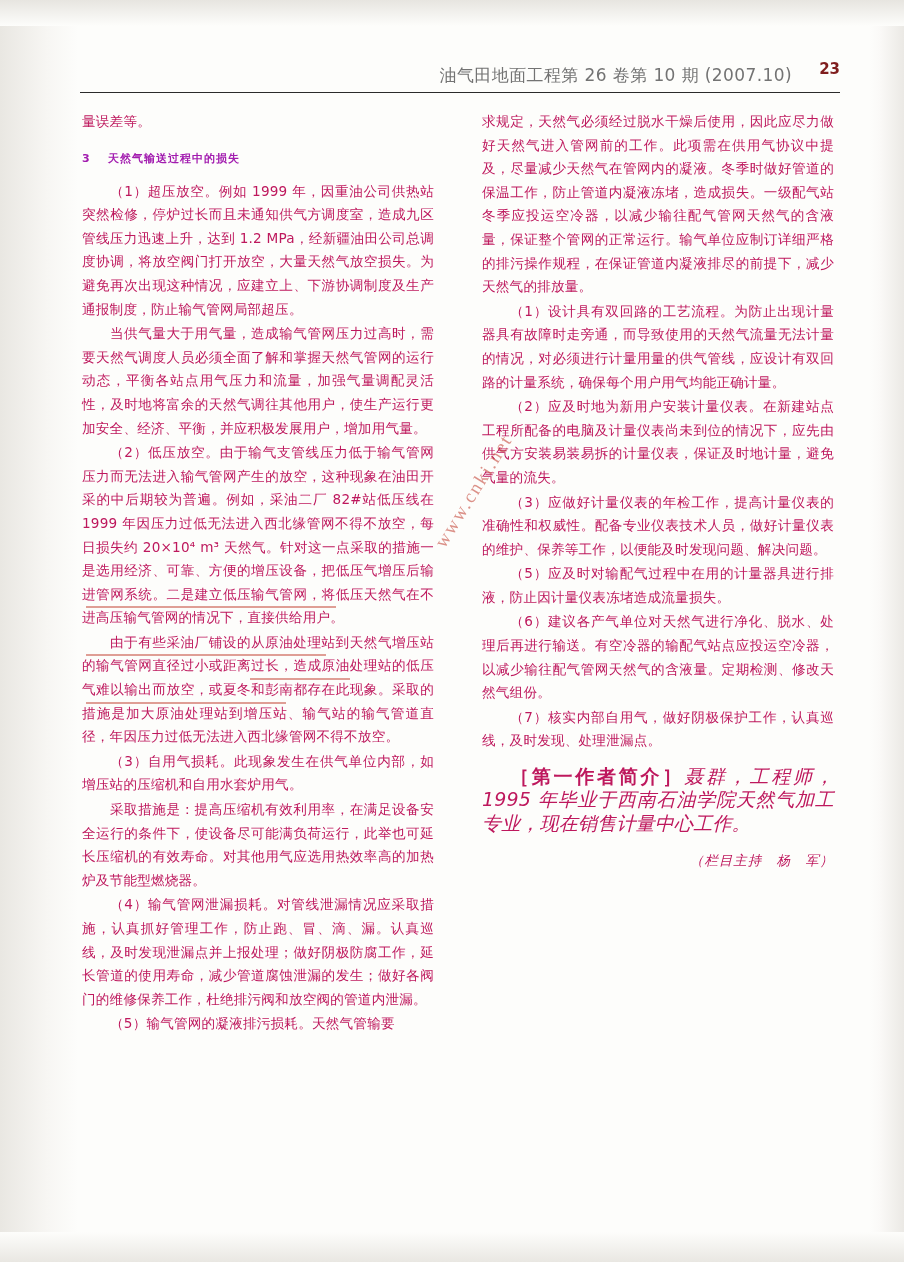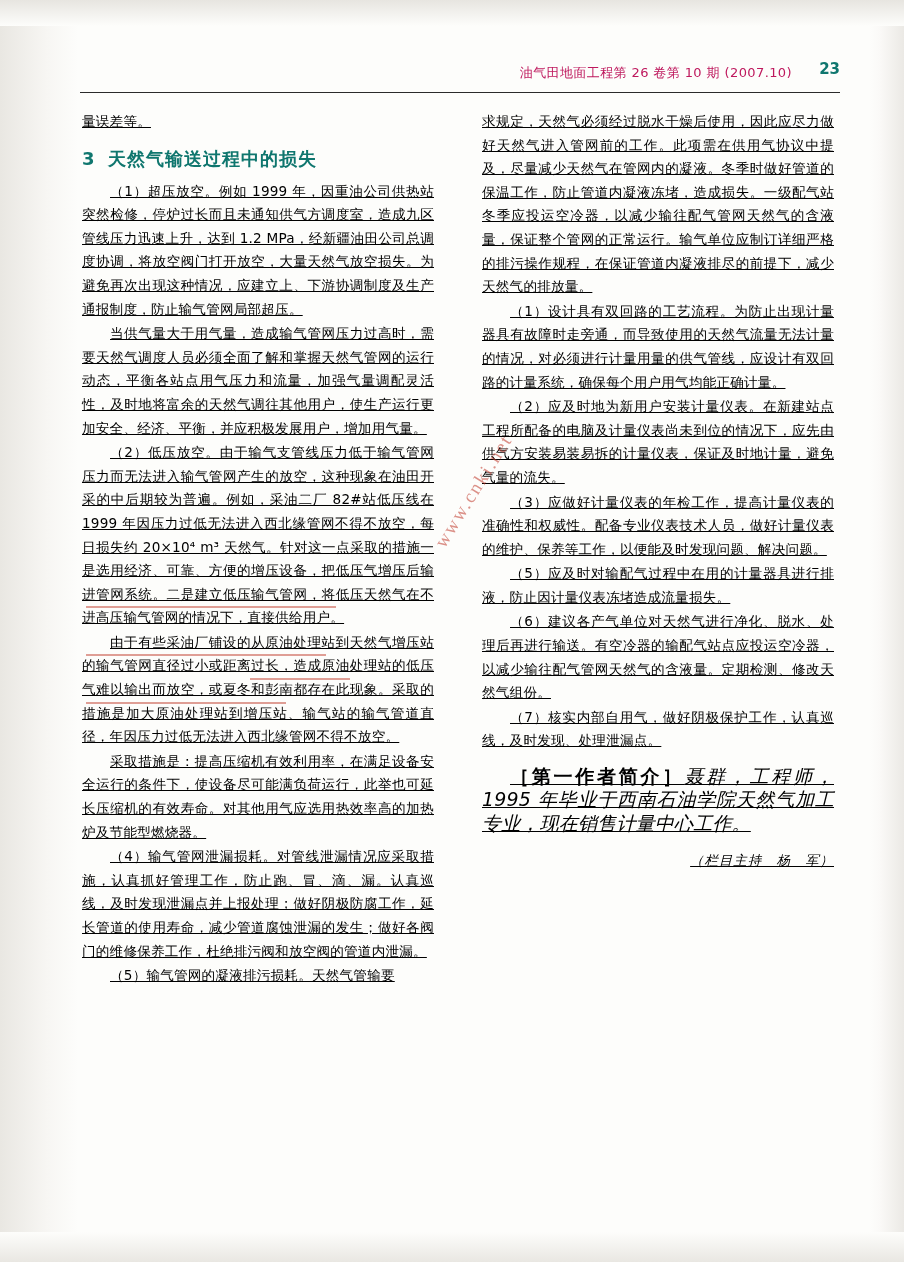--- a/index.html
+++ b/index.html
@@ -56,32 +56,32 @@
     left: 80px;
     top: 92px;
     width: 760px;
     height: 1px;
     background: #2b2b2b;
   }
   .header-journal {
     position: absolute;
     right: 48px;
     top: 4px;
-    font-size: 13px;
+    font-size: 17px;
     letter-spacing: 0.4px;
-    color: #be185d;
+    color: #737373;
     white-space: nowrap;
   }
   .header-page {
     position: absolute;
     right: 0px;
     top: 0px;
     font-size: 15px;
     font-weight: bold;
-    color: #0f766e;
+    color: #7f1d1d;
   }
 
   .columns {
     position: absolute;
     left: 82px;
     top: 110px;
     width: 760px;
     height: 1110px;
   }
   .col {
@@ -92,34 +92,33 @@
   }
   .col-left { left: 0; }
   .col-right { left: 400px; }
 
   p {
     margin: 0 0 1px 0;
     font-size: 13.6px;
     line-height: 23.6px;
     text-align: justify;
     text-justify: inter-ideograph;
-    color: #000000;
+    color: #be185d;
     letter-spacing: 0.2px;
-    text-decoration: underline;
   }
   p.indent {
     text-indent: 28px;
   }
   h2 {
     margin: 12px 0 8px 0;
-    font-size: 18px;
+    font-size: 11px;
     line-height: 26px;
     font-weight: bold;
     letter-spacing: 1px;
-    color: #0f766e;
+    color: #a21caf;
   }
   h2 .num {
     display: inline-block;
     min-width: 26px;
   }
   .bio {
     margin-top: 12px;
     font-size: 19px;
     line-height: 23.4px;
     font-style: italic;
@@ -183,20 +182,21 @@
       <p>量误差等。</p>
 
       <h2>
         <span class="num">3</span><span>天然气输送过程中的损失</span>
       </h2>
 
       <p class="indent">（1）超压放空。例如 1999 年，因重油公司供热站突然检修，停炉过长而且未通知供气方调度室，造成九区管线压力迅速上升，达到 1.2 MPa，经新疆油田公司总调度协调，将放空阀门打开放空，大量天然气放空损失。为避免再次出现这种情况，应建立上、下游协调制度及生产通报制度，防止输气管网局部超压。</p>
       <p class="indent">当供气量大于用气量，造成输气管网压力过高时，需要天然气调度人员必须全面了解和掌握天然气管网的运行动态，平衡各站点用气压力和流量，加强气量调配灵活性，及时地将富余的天然气调往其他用户，使生产运行更加安全、经济、平衡，并应积极发展用户，增加用气量。</p>
       <p class="indent">（2）低压放空。由于输气支管线压力低于输气管网压力而无法进入输气管网产生的放空，这种现象在油田开采的中后期较为普遍。例如，采油二厂 82#站低压线在 1999 年因压力过低无法进入西北缘管网不得不放空，每日损失约 20×10⁴ m³ 天然气。针对这一点采取的措施一是选用经济、可靠、方便的增压设备，把低压气增压后输进管网系统。二是建立低压输气管网，将低压天然气在不进高压输气管网的情况下，直接供给用户。</p>
       <p class="indent">由于有些采油厂铺设的从原油处理站到天然气增压站的输气管网直径过小或距离过长，造成原油处理站的低压气难以输出而放空，或夏冬和彭南都存在此现象。采取的措施是加大原油处理站到增压站、输气站的输气管道直径，年因压力过低无法进入西北缘管网不得不放空。</p>
+      <p class="indent">（3）自用气损耗。此现象发生在供气单位内部，如增压站的压缩机和自用水套炉用气。</p>
       <p class="indent">采取措施是：提高压缩机有效利用率，在满足设备安全运行的条件下，使设备尽可能满负荷运行，此举也可延长压缩机的有效寿命。对其他用气应选用热效率高的加热炉及节能型燃烧器。</p>
       <p class="indent">（4）输气管网泄漏损耗。对管线泄漏情况应采取措施，认真抓好管理工作，防止跑、冒、滴、漏。认真巡线，及时发现泄漏点并上报处理；做好阴极防腐工作，延长管道的使用寿命，减少管道腐蚀泄漏的发生；做好各阀门的维修保养工作，杜绝排污阀和放空阀的管道内泄漏。</p>
       <p class="indent">（5）输气管网的凝液排污损耗。天然气管输要</p>
     </div>
 
     <div class="col col-right">
       <p>求规定，天然气必须经过脱水干燥后使用，因此应尽力做好天然气进入管网前的工作。此项需在供用气协议中提及，尽量减少天然气在管网内的凝液。冬季时做好管道的保温工作，防止管道内凝液冻堵，造成损失。一级配气站冬季应投运空冷器，以减少输往配气管网天然气的含液量，保证整个管网的正常运行。输气单位应制订详细严格的排污操作规程，在保证管道内凝液排尽的前提下，减少天然气的排放量。</p>
 
 
       <p class="indent">（1）设计具有双回路的工艺流程。为防止出现计量器具有故障时走旁通，而导致使用的天然气流量无法计量的情况，对必须进行计量用量的供气管线，应设计有双回路的计量系统，确保每个用户用气均能正确计量。</p>

